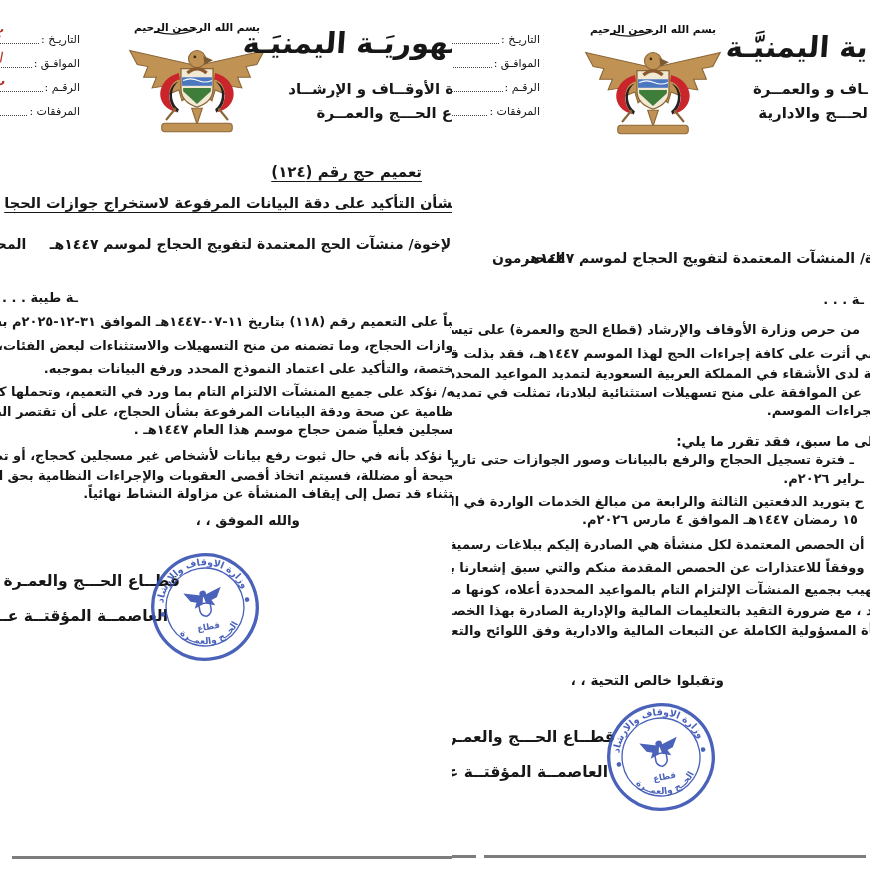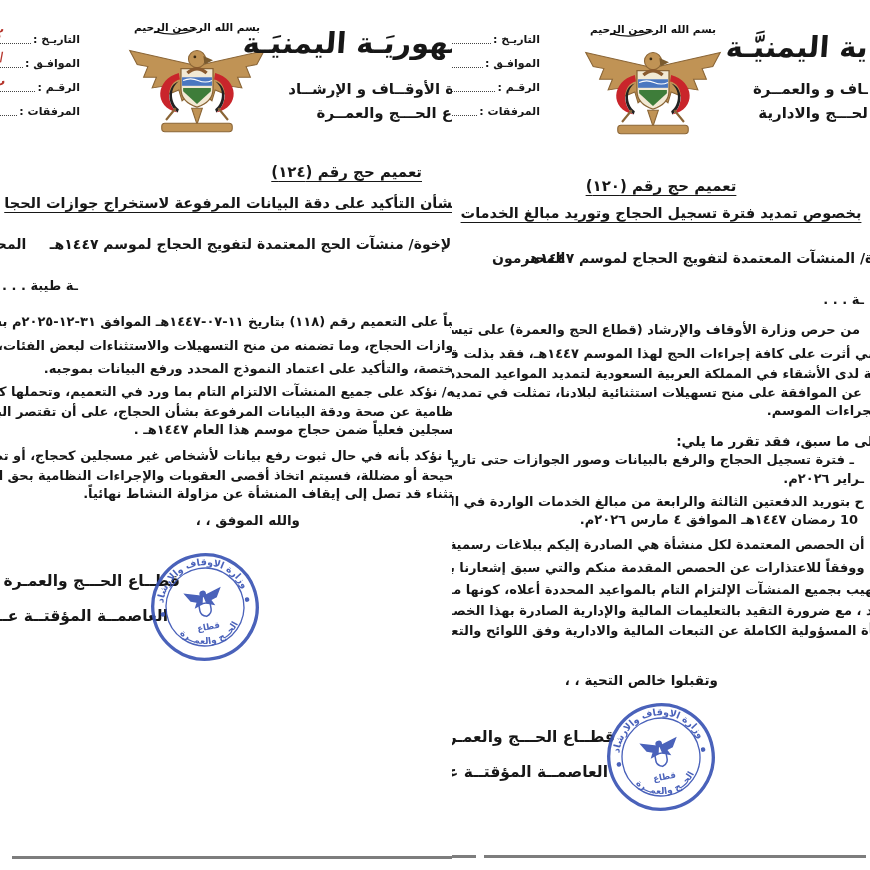--- a/index.html
+++ b/index.html
@@ -13,21 +13,21 @@
   .caltitle{font-size:29px;font-weight:700;transform:skewX(-4deg);}
   .ministry{font-size:15px;font-weight:700;}
   .doctitle{font-size:15px;font-weight:700;text-decoration:underline;
             text-underline-offset:4px;text-align:center;}
   .subject{font-size:14.5px;font-weight:700;text-decoration:underline;text-underline-offset:4px;}
   .addr{font-size:14px;font-weight:700;}
   .greet{font-size:13px;font-weight:700;}
   .closing{font-size:13.5px;font-weight:700;text-align:left;}
   .sig{font-size:15.5px;font-weight:700;text-align:right;}
   .frow{display:flex;direction:rtl;align-items:flex-end;height:16px;}
-  .flabel{font-size:11px;font-weight:700;white-space:nowrap;}
+  .flabel{font-size:11px;font-weight:400;white-space:nowrap;}
   .fdots{flex:1;border-bottom:1.4px dotted #444;margin:0 2px 2px 0;height:12px;}
   .fval{position:absolute;left:-2px;top:-4px;color:#b5352c;font-size:12.5px;font-weight:700;
         transform:rotate(-7deg);white-space:nowrap;}
   .footer{position:absolute;height:3px;background:#7d7d7d;}
   .stampwrap{position:absolute;transform:rotate(-10deg);opacity:.92;}
   svg{display:block;}
 </style>
 </head>
 <body>
 
@@ -81,21 +81,21 @@
 
   <div class="abs caltitle" style="right:-58px;top:26px;">الجمهوريَـة اليمنيَـة</div>
   <div class="abs ministry" style="right:-16px;top:80px;">ارة الأوقــاف و الإرشــاد</div>
   <div class="abs ministry" style="right:-16px;top:104px;">ــاع الحـــج والعمــرة</div>
 
   <div class="abs doctitle" style="left:0;right:30px;top:163px;text-align:right;">تعميم حج رقم (١٢٤)</div>
   <div class="abs subject" style="right:-6px;top:195px;">بشأن التأكيد على دقة البيانات المرفوعة لاستخراج جوازات الحجا</div>
 
   <div class="abs addr" style="right:-4px;top:236px;">الإخوة/ منشآت الحج المعتمدة لتفويج الحجاج لموسم ١٤٤٧هـ</div>
   <div class="abs addr" style="left:-8px;top:236px;">المحـ</div>
-  <div class="abs greet" style="left:2px;top:278px;">ـة طيبة . . .</div>
+  <div class="abs greet" style="left:2px;top:290px;">ـة طيبة . . .</div>
 
   <div class="abs bodyline" style="right:-28px;top:314px;">تعقيباً على التعميم رقم (١١٨) بتاريخ ١١-٠٧-١٤٤٧هـ الموافق ٣١-١٢-٢٠٢٥م بشأن تسـ</div>
   <div class="abs bodyline" style="right:-6px;top:338px;">ـوازات الحجاج، وما تضمنه من منح التسهيلات والاستثناءات لبعض الفئات، وفقاً للتنسيق</div>
   <div class="abs bodyline" style="right:-6px;top:361px;">ـختصة، والتأكيد على اعتماد النموذج المحدد ورفع البيانات بموجبه.</div>
   <div class="abs bodyline" style="right:-30px;top:384px;">وعليه/ نؤكد على جميع المنشآت الالتزام التام بما ورد في التعميم، وتحملها كامل</div>
   <div class="abs bodyline" style="right:-6px;top:404px;">ـظامية عن صحة ودقة البيانات المرفوعة بشأن الحجاج، على أن تقتصر البيانات على</div>
   <div class="abs bodyline" style="right:-6px;top:422px;">ـسجلين فعلياً ضمن حجاج موسم هذا العام ١٤٤٧هـ .</div>
   <div class="abs bodyline" style="right:-16px;top:448px;">كما نؤكد بأنه في حال ثبوت رفع بيانات لأشخاص غير مسجلين كحجاج، أو تضمين مـ</div>
   <div class="abs bodyline" style="right:-6px;top:468px;">ـحيحة أو مضللة، فسيتم اتخاذ أقصى العقوبات والإجراءات النظامية بحق المنشأة المخالـ</div>
   <div class="abs bodyline" style="right:-6px;top:486px;">ـتثناء قد تصل إلى إيقاف المنشأة عن مزاولة النشاط نهائياً.</div>
@@ -177,44 +177,42 @@
       <path d="M70 92 h10 l-5 15 z" fill="#c09355" stroke="#8a6536"></path>
       <path d="M55 92 l-9 11 M95 92 l9 11" stroke="#8a6536" stroke-width="2"></path>
       <rect x="42" y="106" width="66" height="8" rx="3" fill="#c09355" stroke="#8a6536"></rect>
     </svg>
   </div>
 
   <div class="abs caltitle" style="right:2px;top:30px;">ية اليمنيَّـة</div>
   <div class="abs ministry" style="right:2px;top:80px;">ـاف و والعمــرة</div>
   <div class="abs ministry" style="right:2px;top:104px;">لحـــج والادارية</div>
 
-  <div class="abs doctitle" style="left:0;right:0;top:177px;">تعميم حج رقم (١٢٠)</div>
-  <div class="abs subject" style="left:0;right:0;top:205px;text-align:center;">بخصوص تمديد فترة تسجيل الحجاج وتوريد مبالغ الخدمات</div>
 
   <div class="abs addr" style="right:-12px;top:250px;">وة/ المنشآت المعتمدة لتفويج الحجاج لموسم ١٤٤٧هـ</div>
   <div class="abs addr" style="left:40px;top:250px;">المحترمون</div>
   <div class="abs greet" style="right:6px;top:292px;">ـة . . .</div>
 
   <div class="abs bodyline" style="right:10px;top:322px;">من حرص وزارة الأوقاف والإرشاد (قطاع الحج والعمرة) على تيسير الإجراءا</div>
   <div class="abs bodyline" style="right:-8px;top:346px;">ـني أثرت على كافة إجراءات الحج لهذا الموسم ١٤٤٧هـ، فقد بذلت قيادة الو</div>
   <div class="abs bodyline" style="right:-6px;top:366px;">ـة لدى الأشقاء في المملكة العربية السعودية لتمديد المواعيد المحددة في الـ</div>
   <div class="abs bodyline" style="right:8px;top:385px;">عن الموافقة على منح تسهيلات استثنائية لبلادنا، تمثلت في تمديد المهلة الزمنـ</div>
   <div class="abs bodyline" style="right:-6px;top:403px;">ـجراءات الموسم.</div>
   <div class="abs bodyline" style="right:-8px;top:433px;font-size:13.5px;">ـلى ما سبق، فقد تقرر ما يلي:</div>
   <div class="abs bodyline" style="right:16px;top:452px;">ـ فترة تسجيل الحجاج والرفع بالبيانات وصور الجوازات حتى تاريخ ١٠ رمضان ٤٧</div>
   <div class="abs bodyline" style="right:6px;top:471px;">ـراير ٢٠٢٦م.</div>
   <div class="abs bodyline" style="right:6px;top:494px;">ح بتوريد الدفعتين الثالثة والرابعة من مبالغ الخدمات الواردة في التعميم رقم</div>
-  <div class="abs bodyline" style="right:12px;top:512px;">10 رمضان ١٤٤٧هـ الموافق ٤ مارس ٢٠٢٦م.</div>
+  <div class="abs bodyline" style="right:12px;top:512px;">١٥ رمضان ١٤٤٧هـ الموافق ٤ مارس ٢٠٢٦م.</div>
   <div class="abs bodyline" style="right:-4px;top:537px;">، أن الحصص المعتمدة لكل منشأة هي الصادرة إليكم ببلاغات رسمية</div>
   <div class="abs bodyline" style="right:-4px;top:560px;">، ووفقاً للاعتذارات عن الحصص المقدمة منكم والتي سبق إشعارنا بها واعتماده</div>
   <div class="abs bodyline" style="right:-8px;top:582px;">ـهيب بجميع المنشآت الإلتزام التام بالمواعيد المحددة أعلاه، كونها مواعيد</div>
   <div class="abs bodyline" style="right:-8px;top:603px;">ـد ، مع ضرورة التقيد بالتعليمات المالية والإدارية الصادرة بهذا الخصوص، وفي حـ</div>
   <div class="abs bodyline" style="right:-8px;top:623px;">ـأة المسؤولية الكاملة عن التبعات المالية والادارية وفق اللوائح والتعليمات المنـ</div>
 
-  <div class="abs closing" style="left:146px;top:672px;width:120px;">وتقبلوا خالص التحية ، ،</div>
+  <div class="abs closing" style="left:152px;top:672px;width:120px;">وتقبلوا خالص التحية ، ،</div>
 
   <div class="abs sig" style="left:5px;top:728px;width:158px;">قطــاع الحـــج والعمـرة</div>
   <div class="abs sig" style="left:-2px;top:763px;width:158px;">العاصمــة المؤقتــة عــدن</div>
 
   <div class="stampwrap" style="left:152px;top:700px;">
     <svg width="114" height="114" viewBox="0 0 120 120">
       <circle cx="60" cy="60" r="55" fill="none" stroke="#3b55b5" stroke-width="3.5"></circle>
       <circle cx="60" cy="60" r="41" fill="none" stroke="#3b55b5" stroke-width="1.4"></circle>
       <defs>
         <path id="strTop" d="M16,60 A44,44 0 0 1 104,60"></path>

